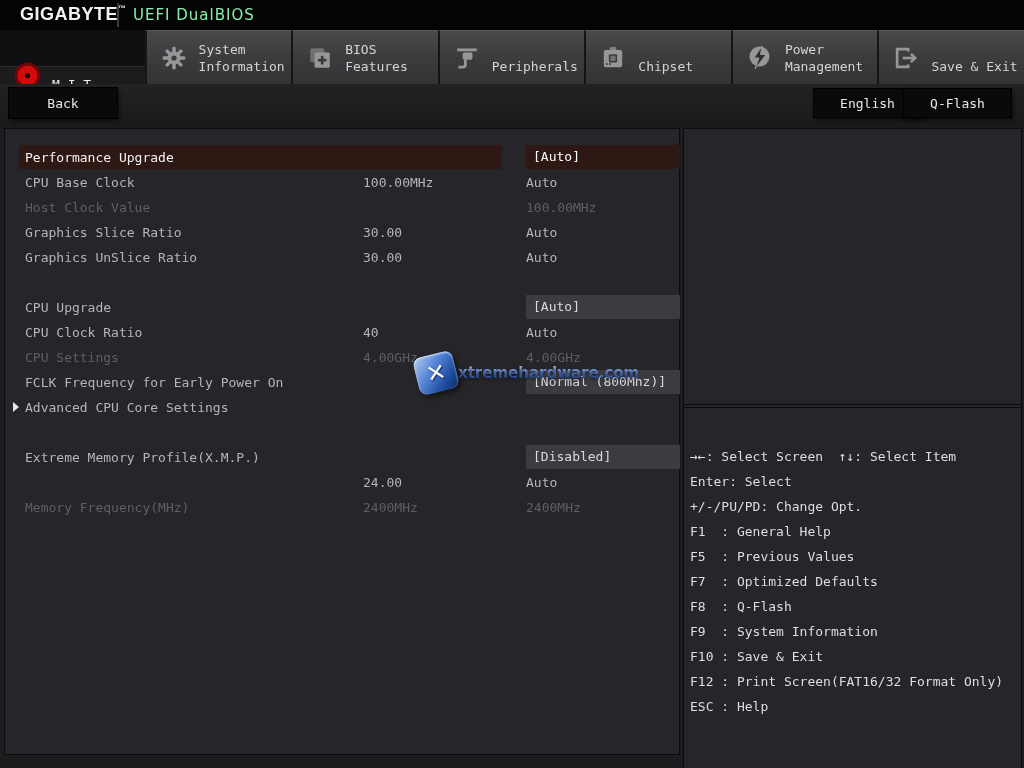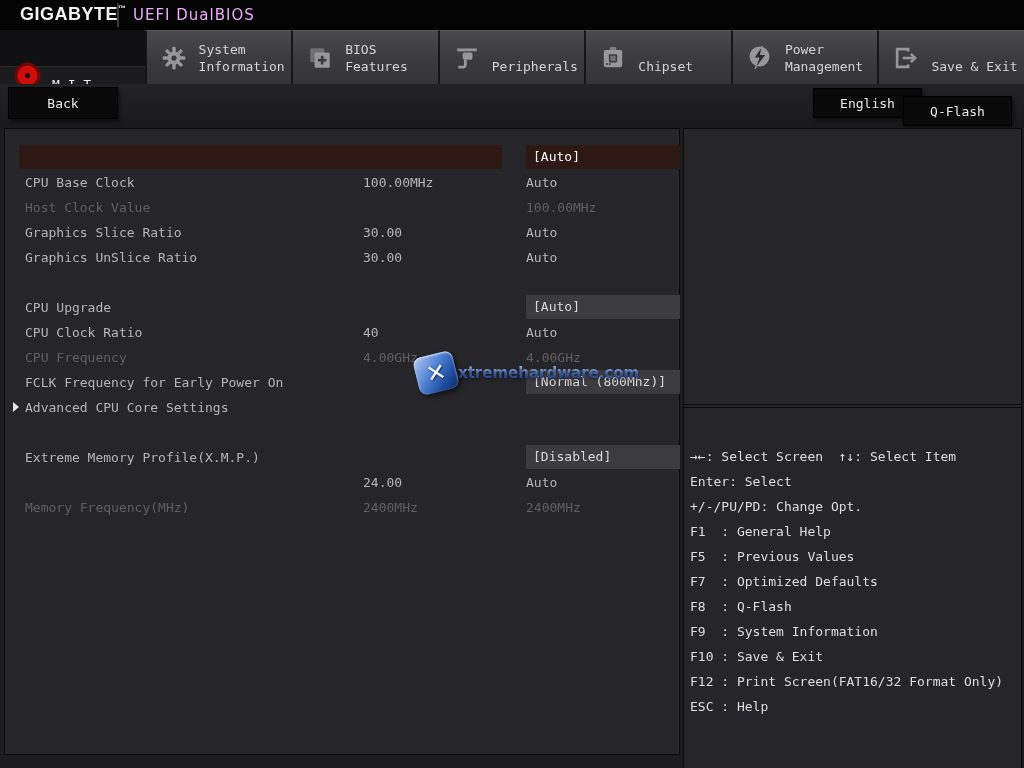--- a/index.html
+++ b/index.html
@@ -13,21 +13,21 @@
   .topbar{position:absolute;left:0;top:0;width:1024px;height:30px;background:#040404;}
   .brand{
     position:absolute;left:20px;top:4px;
     font-family:"Liberation Sans", sans-serif;font-weight:700;font-size:18px;
     color:#f2f2f2;letter-spacing:.5px;
   }
   .brand sup{font-size:8px;vertical-align:top;}
   .brand-sep{position:absolute;left:117px;top:3px;width:2px;height:24px;background:#3c3c3e;}
   .product{
     position:absolute;left:133px;top:6px;
-    font-family:"DejaVu Sans", sans-serif;font-size:15px;color:#f0abfc;letter-spacing:1px;
+    font-family:"DejaVu Sans", sans-serif;font-size:15px;color:#86efac;letter-spacing:1px;
   }
   
   .tabbar{position:absolute;left:0;top:30px;width:1024px;height:54px;display:flex;background:#101012;}
   .tab{
     flex:1 1 0;display:flex;align-items:center;padding-left:13px;box-sizing:border-box;
     background:linear-gradient(180deg,#49494c 0%,#3b3b3e 55%,#343437 100%);
     border-top:1px solid #59595c;border-left:2px solid #151517;cursor:pointer;
   }
   .tab:first-child{border-left:none;}
   .tab.active{background:#1c1c1f;border-top:1px solid #2c2c2f;margin-top:36px;}
@@ -40,21 +40,21 @@
   
   .subbar{position:absolute;left:0;top:84px;width:1024px;height:44px;
     background:linear-gradient(180deg,#232326 0%,#1a1a1d 100%);}
   .btn{
     position:absolute;height:30px;background:#0a0a0b;color:#e8e8ea;font-size:13px;
     display:flex;align-items:center;justify-content:center;
     box-shadow:inset 0 0 0 1px #000, 2px 3px 4px rgba(0,0,0,.45);cursor:pointer;
   }
   .btn-back{left:8px;top:3px;width:110px;height:32px;}
   .btn-english{left:813px;top:4px;width:109px;}
-  .btn-qflash{left:903px;top:12px;width:109px;}
+  .btn-qflash{left:903px;top:4px;width:109px;}
   
   .main-panel{
     position:absolute;left:4px;top:128px;width:676px;height:627px;box-sizing:border-box;
     background:#26262a;border:1px solid #0b0b0b;padding-top:16px;
   }
   .right-panel{
     position:absolute;left:683px;top:128px;width:339px;height:730px;box-sizing:border-box;
     background:#26262a;border:1px solid #0b0b0b;
   }
   .desc-box{position:absolute;left:0;top:0;width:100%;height:276px;box-sizing:border-box;border-bottom:1px solid #0b0b0b;}
@@ -190,20 +190,21 @@
 <div class="subbar">
   <div class="btn btn-back">Back</div>
   <div class="btn btn-english">English</div>
   <div class="btn btn-qflash">Q-Flash</div>
 </div>
 
 <div class="main-panel">
   <div>
       <div class="row selected">
         <div class="rowbg"></div>
+        <span class="label">Performance Upgrade</span>
         <span class="value boxed">[Auto]</span>
       </div>
       <div class="row">
         <span class="label">CPU Base Clock</span>
         <span class="current">100.00MHz</span>
         <span class="value">Auto</span>
       </div>
       <div class="row disabled">
         <span class="label">Host Clock Value</span>
         <span class="value">100.00MHz</span>
@@ -222,21 +223,21 @@
       <div class="row">
         <span class="label">CPU Upgrade</span>
         <span class="value boxed">[Auto]</span>
       </div>
       <div class="row">
         <span class="label">CPU Clock Ratio</span>
         <span class="current">40</span>
         <span class="value">Auto</span>
       </div>
       <div class="row disabled">
-        <span class="label">CPU Frequency</span>
+        <span class="label">CPU Settings</span>
         <span class="current">4.00GHz</span>
         <span class="value">4.00GHz</span>
       </div>
       <div class="row">
         <span class="label">FCLK Frequency for Early Power On</span>
         <span class="value boxed">[Normal (800Mhz)]</span>
       </div>
       <div class="row">
         <span class="subarrow"></span>
         <span class="label">Advanced CPU Core Settings</span>

